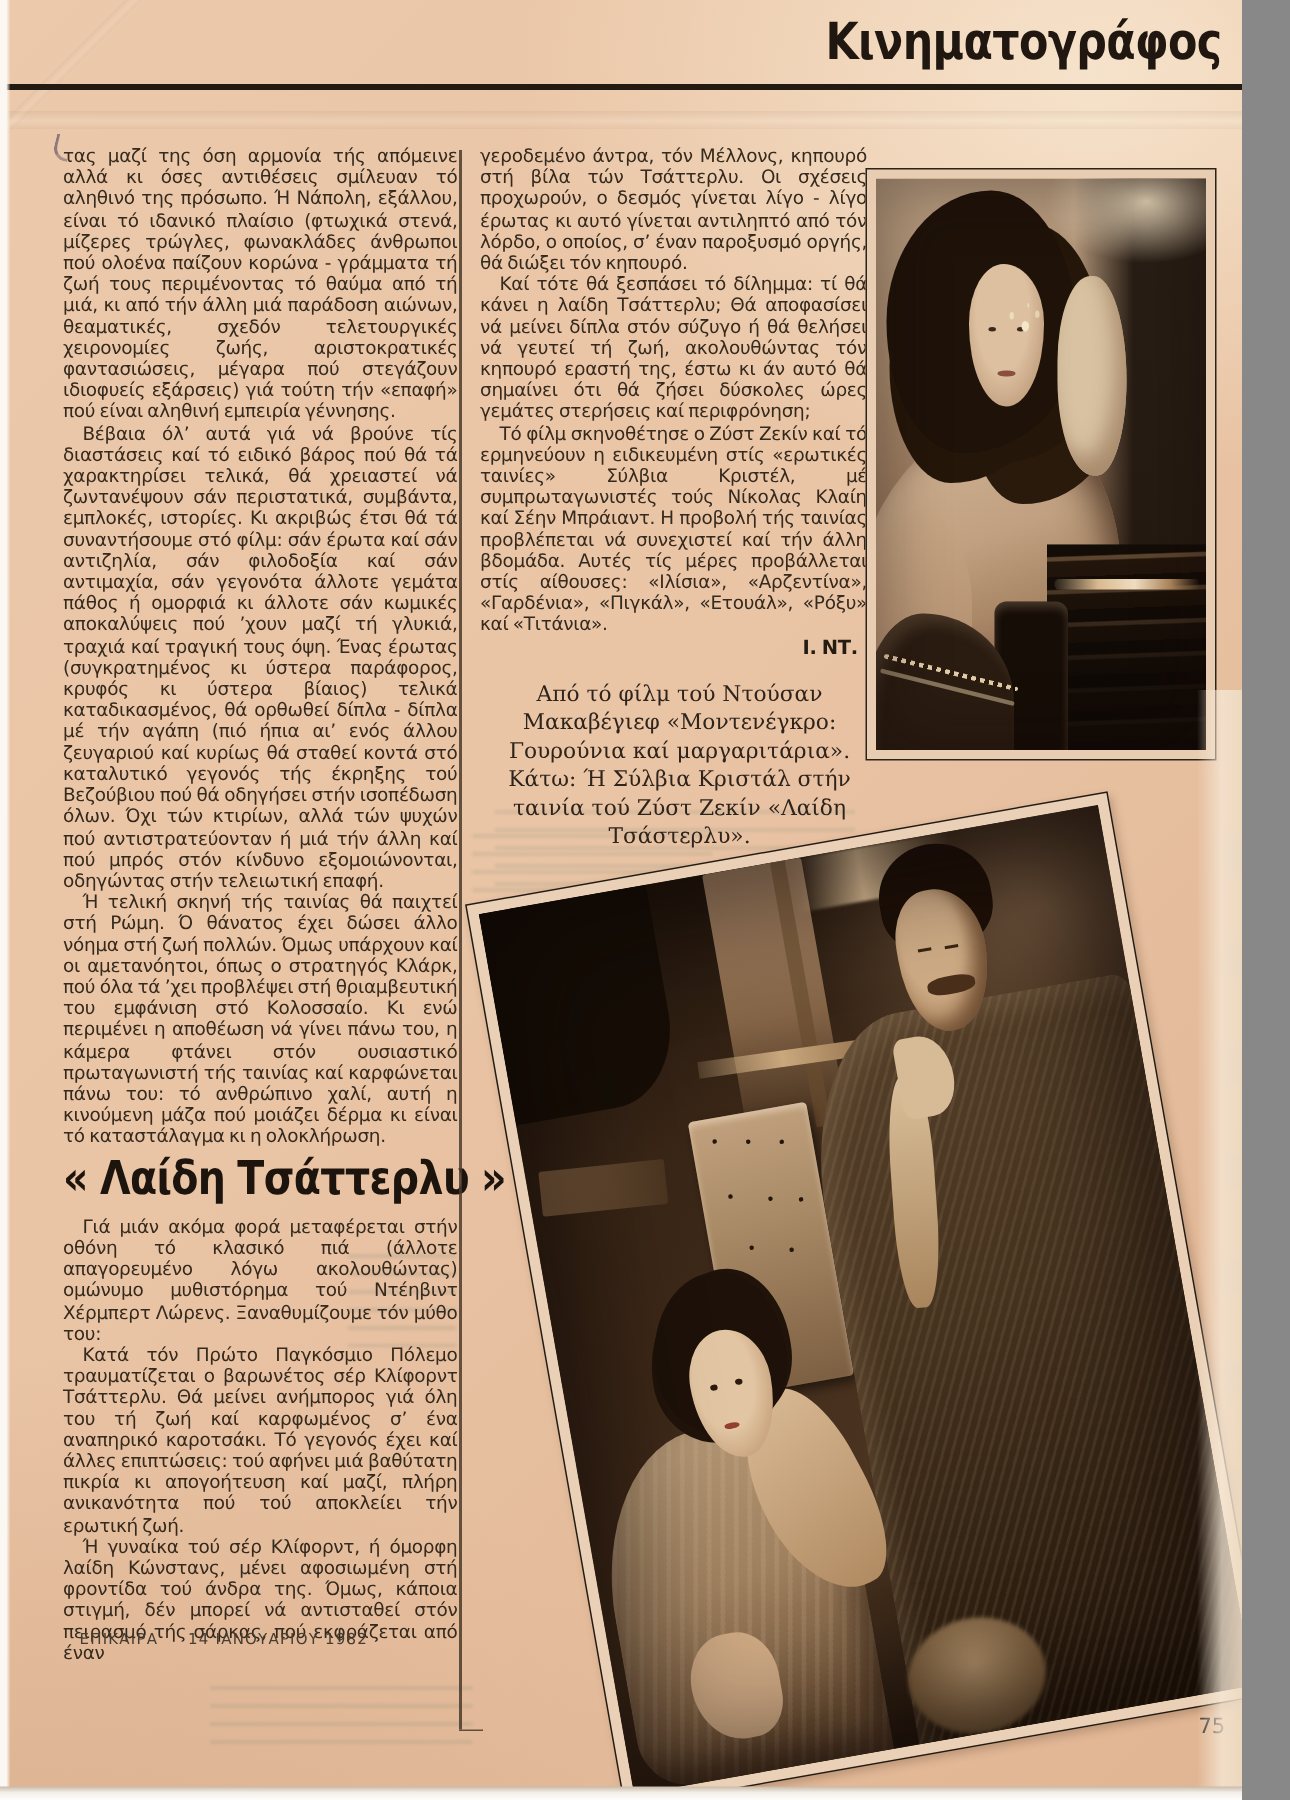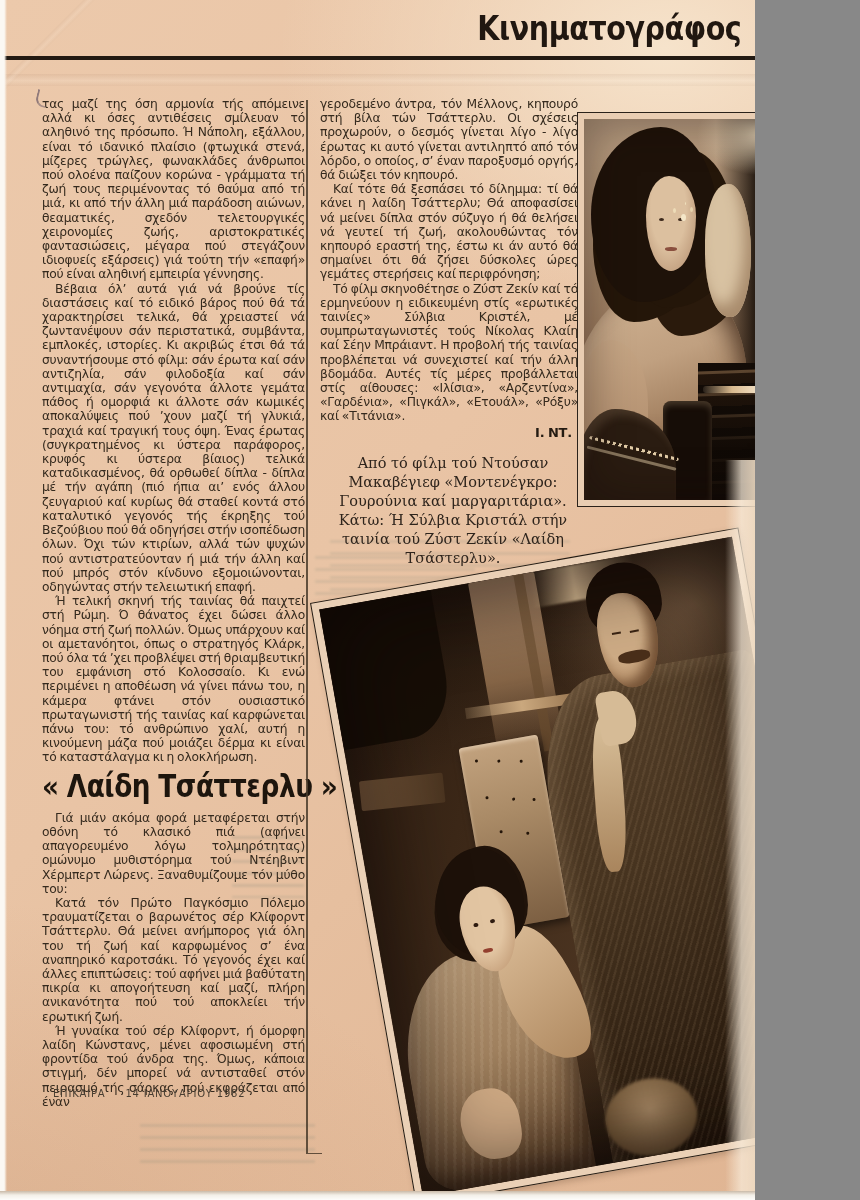--- a/index.html
+++ b/index.html
@@ -1,17 +1,17 @@
 <!DOCTYPE html>
 <html><head>
 <meta charset="utf-8">
 <style>
   html,body{margin:0;padding:0;background:#888;}
   .page{
-    position:relative;width:755px;height:1200px;overflow:hidden;
+    position:relative;width:828px;height:1200px;overflow:hidden;
     font-family:"DejaVu Sans",sans-serif;color:#352a1e;
     background:
       radial-gradient(700px 500px at 88% 4%, #f6e3cb 0%, rgba(246,227,203,0) 55%),
       radial-gradient(900px 700px at -5% 110%, rgba(196,146,110,.35), rgba(196,146,110,0) 60%),
       linear-gradient(135deg,#ecc9ab 0%,#e9c4a5 45%,#e0b593 100%);
   }
   
   .scan-left{position:absolute;left:0;top:0;width:7px;height:100%;z-index:8;
     background:linear-gradient(90deg,#fbf8f3 60%,rgba(251,248,243,0));}
   .scan-bottom{position:absolute;left:0;top:1191px;width:100%;height:9px;z-index:8;
@@ -177,21 +177,21 @@
   <div class="ghost g2"></div>
   <div class="ghost g3"></div>
   <div class="ghost g5"></div>
   <div class="ghost g4"></div>
 
   <div class="col col1">
     <p>τας μαζί της όση αρμονία τής απόμεινε αλλά κι όσες αντιθέσεις σμίλευαν τό αληθινό της πρόσωπο. Ή Νάπολη, εξάλλου, είναι τό ιδανικό πλαίσιο (φτωχικά στενά, μίζερες τρώγλες, φωνακλάδες άνθρωποι πού ολοένα παίζουν κορώνα - γράμματα τή ζωή τους περιμένοντας τό θαύμα από τή μιά, κι από τήν άλλη μιά παράδοση αιώνων, θεαματικές, σχεδόν τελετουργικές χειρονομίες ζωής, αριστοκρατικές φαντασιώσεις, μέγαρα πού στεγάζουν ιδιοφυείς εξάρσεις) γιά τούτη τήν «επαφή» πού είναι αληθινή εμπειρία γέννησης.</p>
     <p class="indent">Βέβαια όλ’ αυτά γιά νά βρούνε τίς διαστάσεις καί τό ειδικό βάρος πού θά τά χαρακτηρίσει τελικά, θά χρειαστεί νά ζωντανέψουν σάν περιστατικά, συμβάντα, εμπλοκές, ιστορίες. Κι ακριβώς έτσι θά τά συναντήσουμε στό φίλμ: σάν έρωτα καί σάν αντιζηλία, σάν φιλοδοξία καί σάν αντιμαχία, σάν γεγονότα άλλοτε γεμάτα πάθος ή ομορφιά κι άλλοτε σάν κωμικές αποκαλύψεις πού ’χουν μαζί τή γλυκιά, τραχιά καί τραγική τους όψη. Ένας έρωτας (συγκρατημένος κι ύστερα παράφορος, κρυφός κι ύστερα βίαιος) τελικά καταδικασμένος, θά ορθωθεί δίπλα - δίπλα μέ τήν αγάπη (πιό ήπια αι’ ενός άλλου ζευγαριού καί κυρίως θά σταθεί κοντά στό καταλυτικό γεγονός τής έκρηξης τού Βεζούβιου πού θά οδηγήσει στήν ισοπέδωση όλων. Όχι τών κτιρίων, αλλά τών ψυχών πού αντιστρατεύονταν ή μιά τήν άλλη καί πού μπρός στόν κίνδυνο εξομοιώνονται, οδηγώντας στήν τελειωτική επαφή.</p>
     <p class="indent">Ή τελική σκηνή τής ταινίας θά παιχτεί στή Ρώμη. Ό θάνατος έχει δώσει άλλο νόημα στή ζωή πολλών. Όμως υπάρχουν καί οι αμετανόητοι, όπως ο στρατηγός Κλάρκ, πού όλα τά ’χει προβλέψει στή θριαμβευτική του εμφάνιση στό Κολοσσαίο. Κι ενώ περιμένει η αποθέωση νά γίνει πάνω του, η κάμερα φτάνει στόν ουσιαστικό πρωταγωνιστή τής ταινίας καί καρφώνεται πάνω του: τό ανθρώπινο χαλί, αυτή η κινούμενη μάζα πού μοιάζει δέρμα κι είναι τό καταστάλαγμα κι η ολοκλήρωση.</p>
     <h2 class="headline">« Λαίδη Τσάττερλυ »</h2>
-    <p class="indent">Γιά μιάν ακόμα φορά μεταφέρεται στήν οθόνη τό κλασικό πιά (αφήνει απαγορευμένο λόγω τολμηρότητας) ομώνυμο μυθιστόρημα τού Ντέηβιντ Χέρμπερτ Λώρενς. Ξαναθυμίζουμε τόν μύθο του:</p>
+    <p class="indent">Γιά μιάν ακόμα φορά μεταφέρεται στήν οθόνη τό κλασικό πιά (άλλοτε απαγορευμένο λόγω ακολουθώντας) ομώνυμο μυθιστόρημα τού Ντέηβιντ Χέρμπερτ Λώρενς. Ξαναθυμίζουμε τόν μύθο του:</p>
     <p class="indent">Κατά τόν Πρώτο Παγκόσμιο Πόλεμο τραυματίζεται ο βαρωνέτος σέρ Κλίφορντ Τσάττερλυ. Θά μείνει ανήμπορος γιά όλη του τή ζωή καί καρφωμένος σ’ ένα αναπηρικό καροτσάκι. Τό γεγονός έχει καί άλλες επιπτώσεις: τού αφήνει μιά βαθύτατη πικρία κι απογοήτευση καί μαζί, πλήρη ανικανότητα πού τού αποκλείει τήν ερωτική ζωή.</p>
     <p class="indent">Ή γυναίκα τού σέρ Κλίφορντ, ή όμορφη λαίδη Κώνστανς, μένει αφοσιωμένη στή φροντίδα τού άνδρα της. Όμως, κάποια στιγμή, δέν μπορεί νά αντισταθεί στόν πειρασμό τής σάρκας, πού εκφράζεται από έναν</p>
   </div>
 
   <div class="divider"></div>
 
   <div class="col col2">
     <p>γεροδεμένο άντρα, τόν Μέλλονς, κηπουρό στή βίλα τών Τσάττερλυ. Οι σχέσεις προχωρούν, ο δεσμός γίνεται λίγο - λίγο έρωτας κι αυτό γίνεται αντιληπτό από τόν λόρδο, ο οποίος, σ’ έναν παροξυσμό οργής, θά διώξει τόν κηπουρό.</p>
     <p class="indent">Καί τότε θά ξεσπάσει τό δίλημμα: τί θά κάνει η λαίδη Τσάττερλυ; Θά αποφασίσει νά μείνει δίπλα στόν σύζυγο ή θά θελήσει νά γευτεί τή ζωή, ακολουθώντας τόν κηπουρό εραστή της, έστω κι άν αυτό θά σημαίνει ότι θά ζήσει δύσκολες ώρες γεμάτες στερήσεις καί περιφρόνηση;</p>
     <p class="indent">Τό φίλμ σκηνοθέτησε ο Ζύστ Ζεκίν καί τό ερμηνεύουν η ειδικευμένη στίς «ερωτικές ταινίες» Σύλβια Κριστέλ, μέ συμπρωταγωνιστές τούς Νίκολας Κλαίη καί Σέην Μπράιαντ. Η προβολή τής ταινίας προβλέπεται νά συνεχιστεί καί τήν άλλη βδομάδα. Αυτές τίς μέρες προβάλλεται στίς αίθουσες: «Ιλίσια», «Αρζεντίνα», «Γαρδένια», «Πιγκάλ», «Ετουάλ», «Ρόξυ» καί «Τιτάνια».</p>

